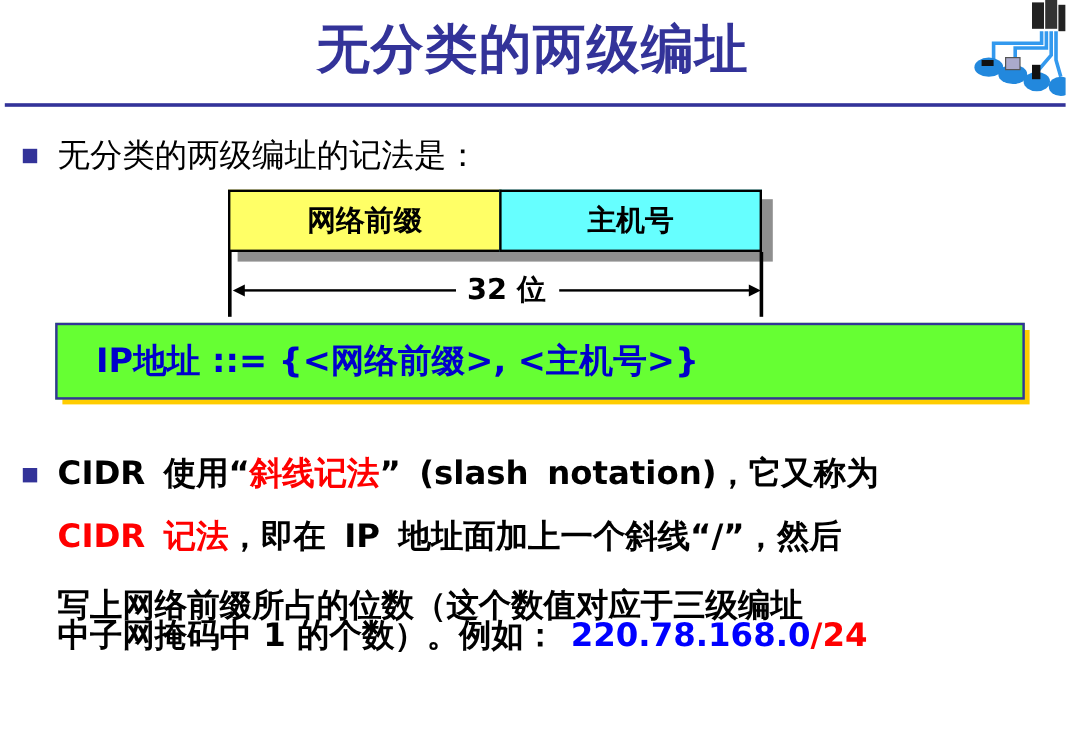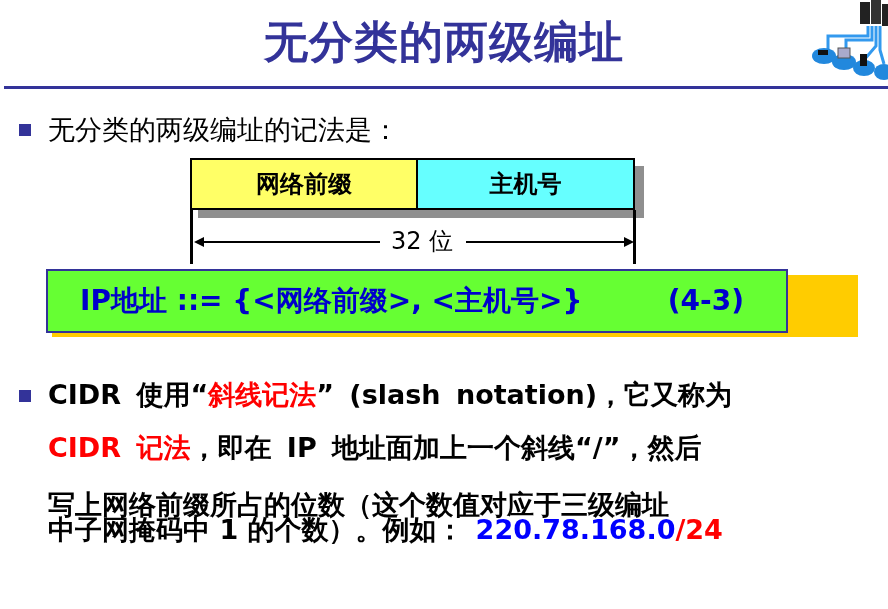--- a/index.html
+++ b/index.html
@@ -119,39 +119,39 @@
       border-bottom: 5px solid transparent;
       border-left: 10px solid #000;
     }
     .width-label {
       position: absolute;
       left: 380px;
       top: 226px;
       width: 84px;
       text-align: center;
       font-size: 24px;
-      font-weight: normal;
+      font-weight: bold;
       line-height: 30px;
       color: #000;
     }
 
     
     .formula-shadow {
       position: absolute;
       left: 52px;
       top: 275px;
       width: 806px;
       height: 62px;
       background: #ffcc00;
     }
     .formula-box {
       position: absolute;
       left: 46px;
       top: 269px;
-      width: 742px;
+      width: 808px;
       height: 64px;
       box-sizing: border-box;
       background: #66ff33;
       border: 2px solid #333399;
     }
     .formula-text {
       position: absolute;
       left: 32px;
       top: 12px;
       font-size: 28px;
@@ -208,21 +208,20 @@
 <div class="vtick" style="left:633px; top:210px; height:54px;"></div>
 <div class="arrow-line" style="left:200px; width:180px;"></div>
 <div class="arrow-line" style="left:466px; width:162px;"></div>
 <div class="arrow-head-left"></div>
 <div class="arrow-head-right"></div>
 <div class="width-label">32 位</div>
 
 <div class="formula-shadow"></div>
 <div class="formula-box">
   <span class="formula-text">IP地址 ::= {&lt;网络前缀&gt;, &lt;主机号&gt;}</span>
-  <span class="formula-eq">(4-3)</span>
 </div>
 
 <div class="bullet" style="left:19px; top:390px;"></div>
 <div class="line-text bold" style="left:48px; top:377px; word-spacing:6px;">
   <span>CIDR 使用“</span><span class="red">斜线记法</span><span>” (slash notation)，它又称为</span>
 </div>
 <div class="line-text bold" style="left:48px; top:430px; word-spacing:6px;">
   <span class="red">CIDR 记法</span><span>，即在 IP 地址面加上一个斜线“/”，然后</span>
 </div>
 <div class="line-text bold" style="left:48px; top:467px;margin-top:20px;">

